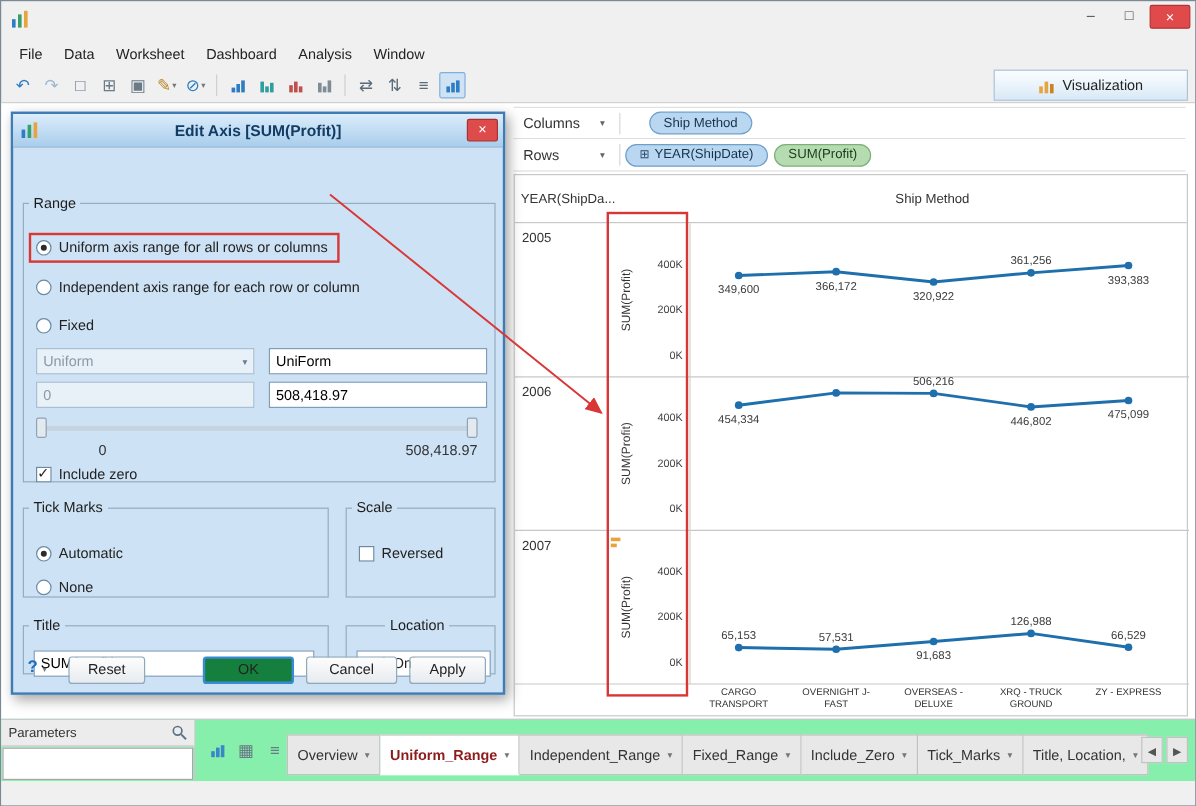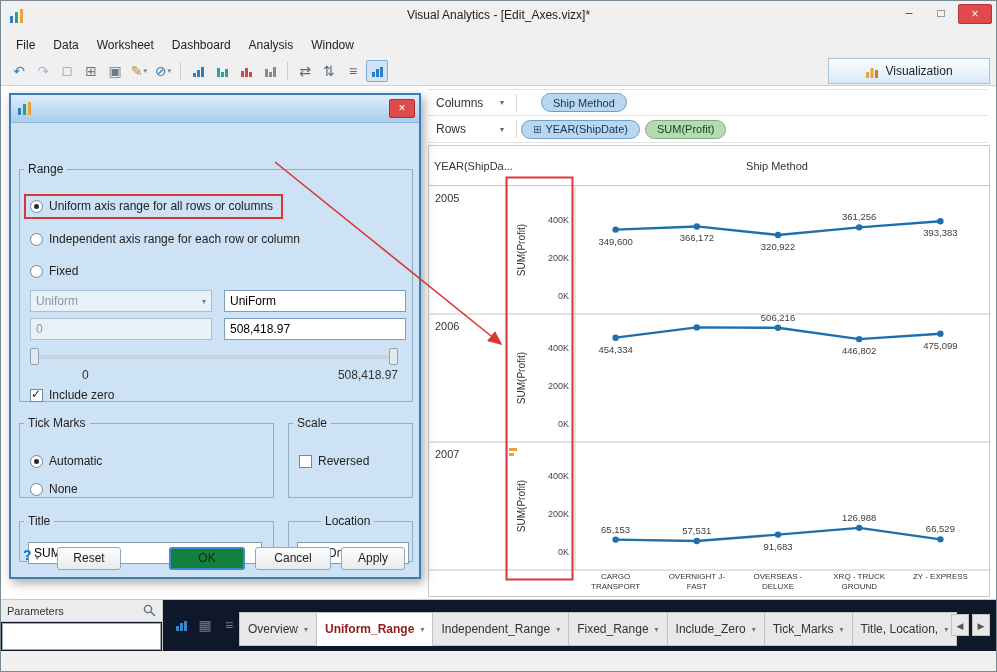--- a/index.html
+++ b/index.html
@@ -55,21 +55,21 @@
   .chart { position:absolute; left:427px; top:144px; width:562px; height:452px; background:#fff; border:1px solid #c9c9c9; }
   .chart-header { position:relative; height:40px; border-bottom:1px solid #c8c8c8; }
   .row-header { position:absolute; left:5px; top:14px; font-size:11px; color:#333; }
   .col-header { position:absolute; left:146px; right:10px; top:14px; text-align:center; font-size:11px; color:#333; }
   .chart-body { position:absolute; left:0; top:40px; }
   .chart-body svg text { font-family:"Liberation Sans","DejaVu Sans",sans-serif; }
   .xaxis { position:absolute; left:146px; top:426px; width:406px; display:flex; }
   .xlabel { flex:1; text-align:center; font-size:8px; line-height:1.25; color:#333; padding:0 9px; }
 
   
-  .bottom-bar { position:absolute; left:0; top:598px; right:0; height:52px; background:#0f172a; border-top:1px solid #c9c9c9; }
+  .bottom-bar { position:absolute; left:0; top:598px; right:0; height:52px; background:#86efac; border-top:1px solid #c9c9c9; }
   .params { position:absolute; left:0; top:0; width:162px; height:52px; border-right:1px solid #c9c9c9; }
   .params-header { height:22px; background:#ececec; border-bottom:1px solid #cfcfcf; display:flex; align-items:center; padding:0 6px; }
   .params-title { flex:1; font-size:11px; color:#333; }
   .params-input { position:absolute; left:1px; top:23px; width:159px; height:27px; border:1px solid #a8a8a8; background:#fff; }
   .mini-icons { position:absolute; left:168px; top:14px; display:flex; }
   .tabs { position:absolute; left:238px; top:12px; display:flex; height:28px; }
   .tab { display:flex; align-items:center; gap:6px; padding:16px 8px; background:#e8e8e8; border:1px solid #c2c2c2; border-left:none; color:#333; font-size:12px; white-space:nowrap; }
   .tab:first-child { border-left:1px solid #c2c2c2; }
   .tab.active { background:#fff; color:#8e1b1b; font-weight:bold; border-bottom-color:#fff; }
   .tab-caret { font-size:8px; color:#777; }
@@ -130,21 +130,20 @@
 <body>
 
 <div class="window">
 
   <div class="titlebar">
     <svg class="app-icon" width="16" height="16">
       <rect x="1" y="8" width="3" height="7" fill="#2e7cc3"></rect>
       <rect x="6" y="4" width="3" height="11" fill="#35a06a"></rect>
       <rect x="11" y="1" width="3" height="14" fill="#e8a33d"></rect>
     </svg>
-    <div class="win-title">Visual Analytics - [Edit_Axes.vizx]*</div>
     <div class="win-controls">
       <div class="win-btn">–</div>
       <div class="win-btn">□</div>
       <div class="win-btn close">×</div>
     </div>
   </div>
 
   <div class="menubar">
       <span class="menu-item">File</span>
       <span class="menu-item">Data</span>
@@ -396,20 +395,21 @@
   </div>
   <div class="statusbar"></div>
 
   <div class="dialog">
     <div class="dlg-titlebar">
       <svg class="dlg-icon" width="15" height="15">
         <rect x="1" y="7" width="3" height="7" fill="#2e7cc3"></rect>
         <rect x="6" y="3" width="3" height="11" fill="#35a06a"></rect>
         <rect x="11" y="1" width="3" height="13" fill="#e8a33d"></rect>
       </svg>
+      <div class="dlg-title">Edit Axis [SUM(Profit)]</div>
       <div class="dlg-close">×</div>
     </div>
 
     <fieldset class="fs-range">
       <legend>Range</legend>
       <div class="red-box">
         <span class="radio on"></span>
         <span>Uniform axis range for all rows or columns</span>
       </div>
       <div class="opt" style="left:10px; top:56px;">

